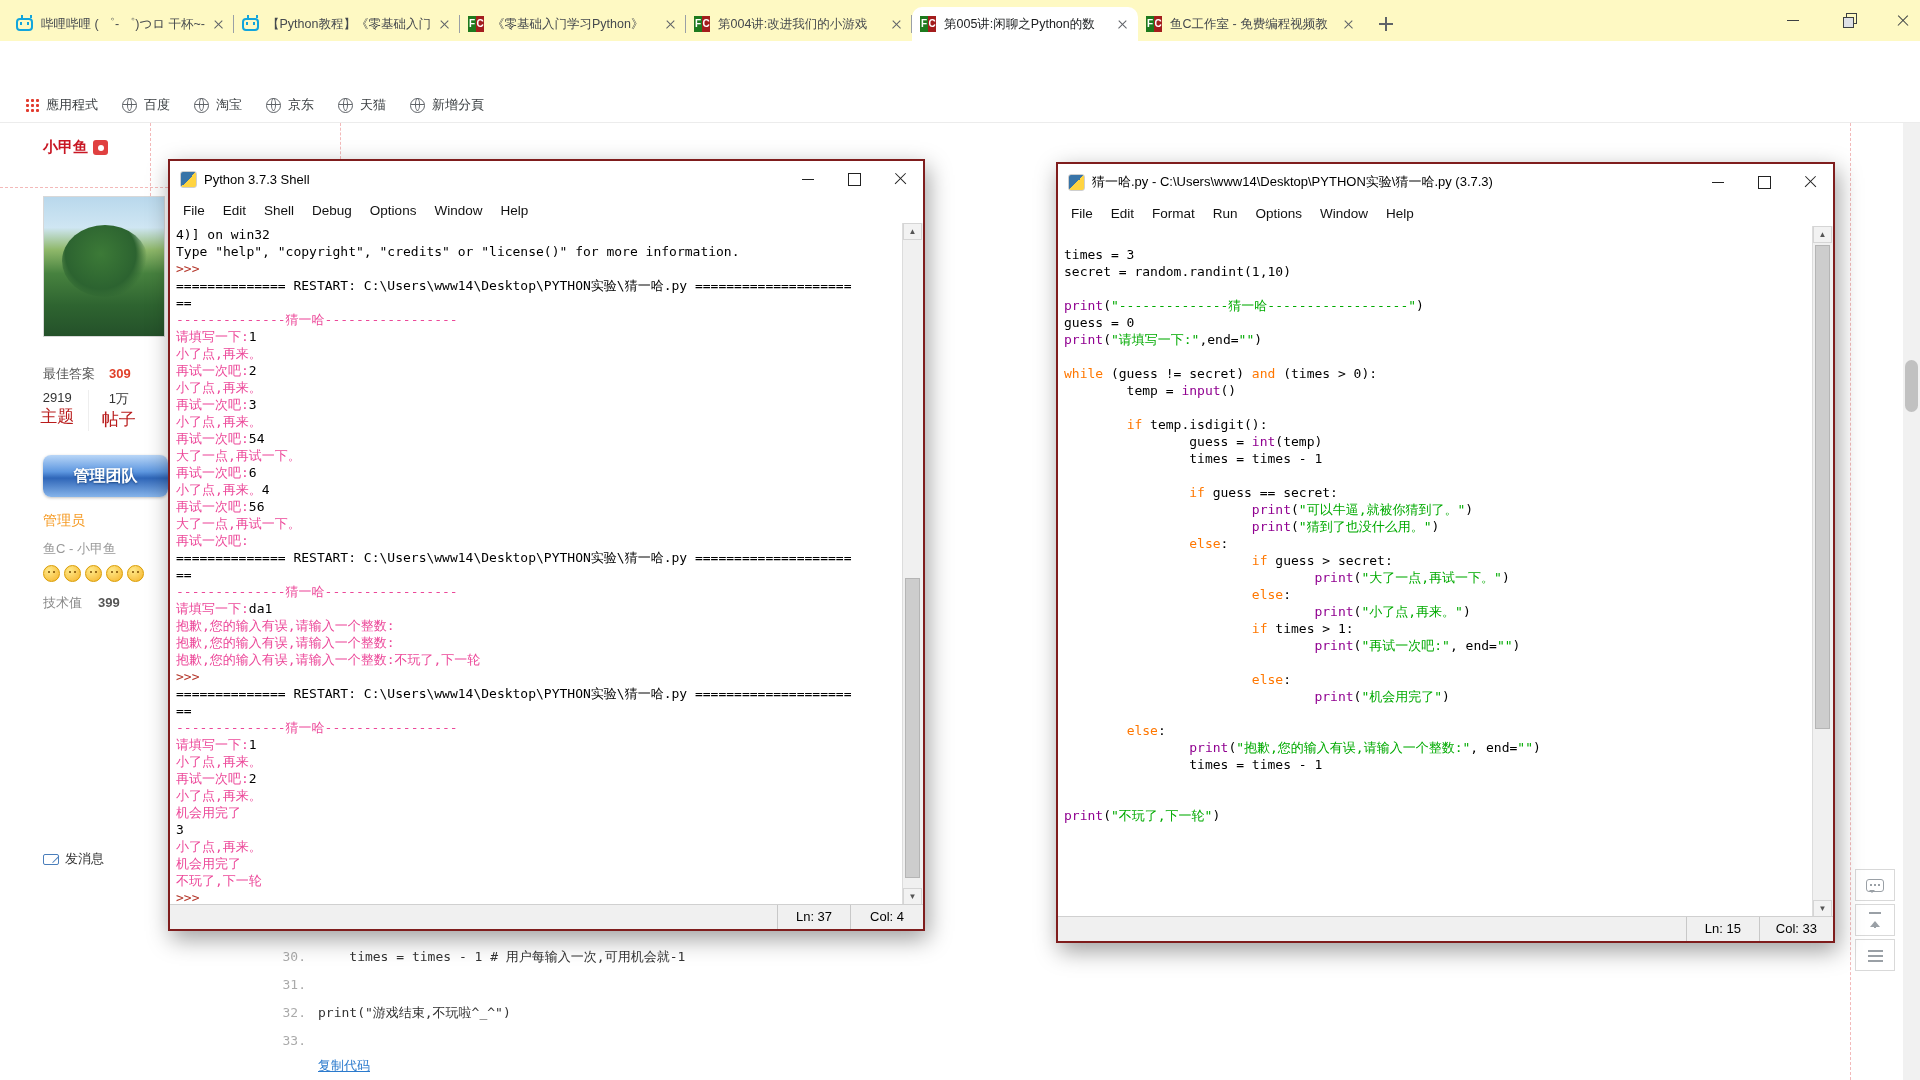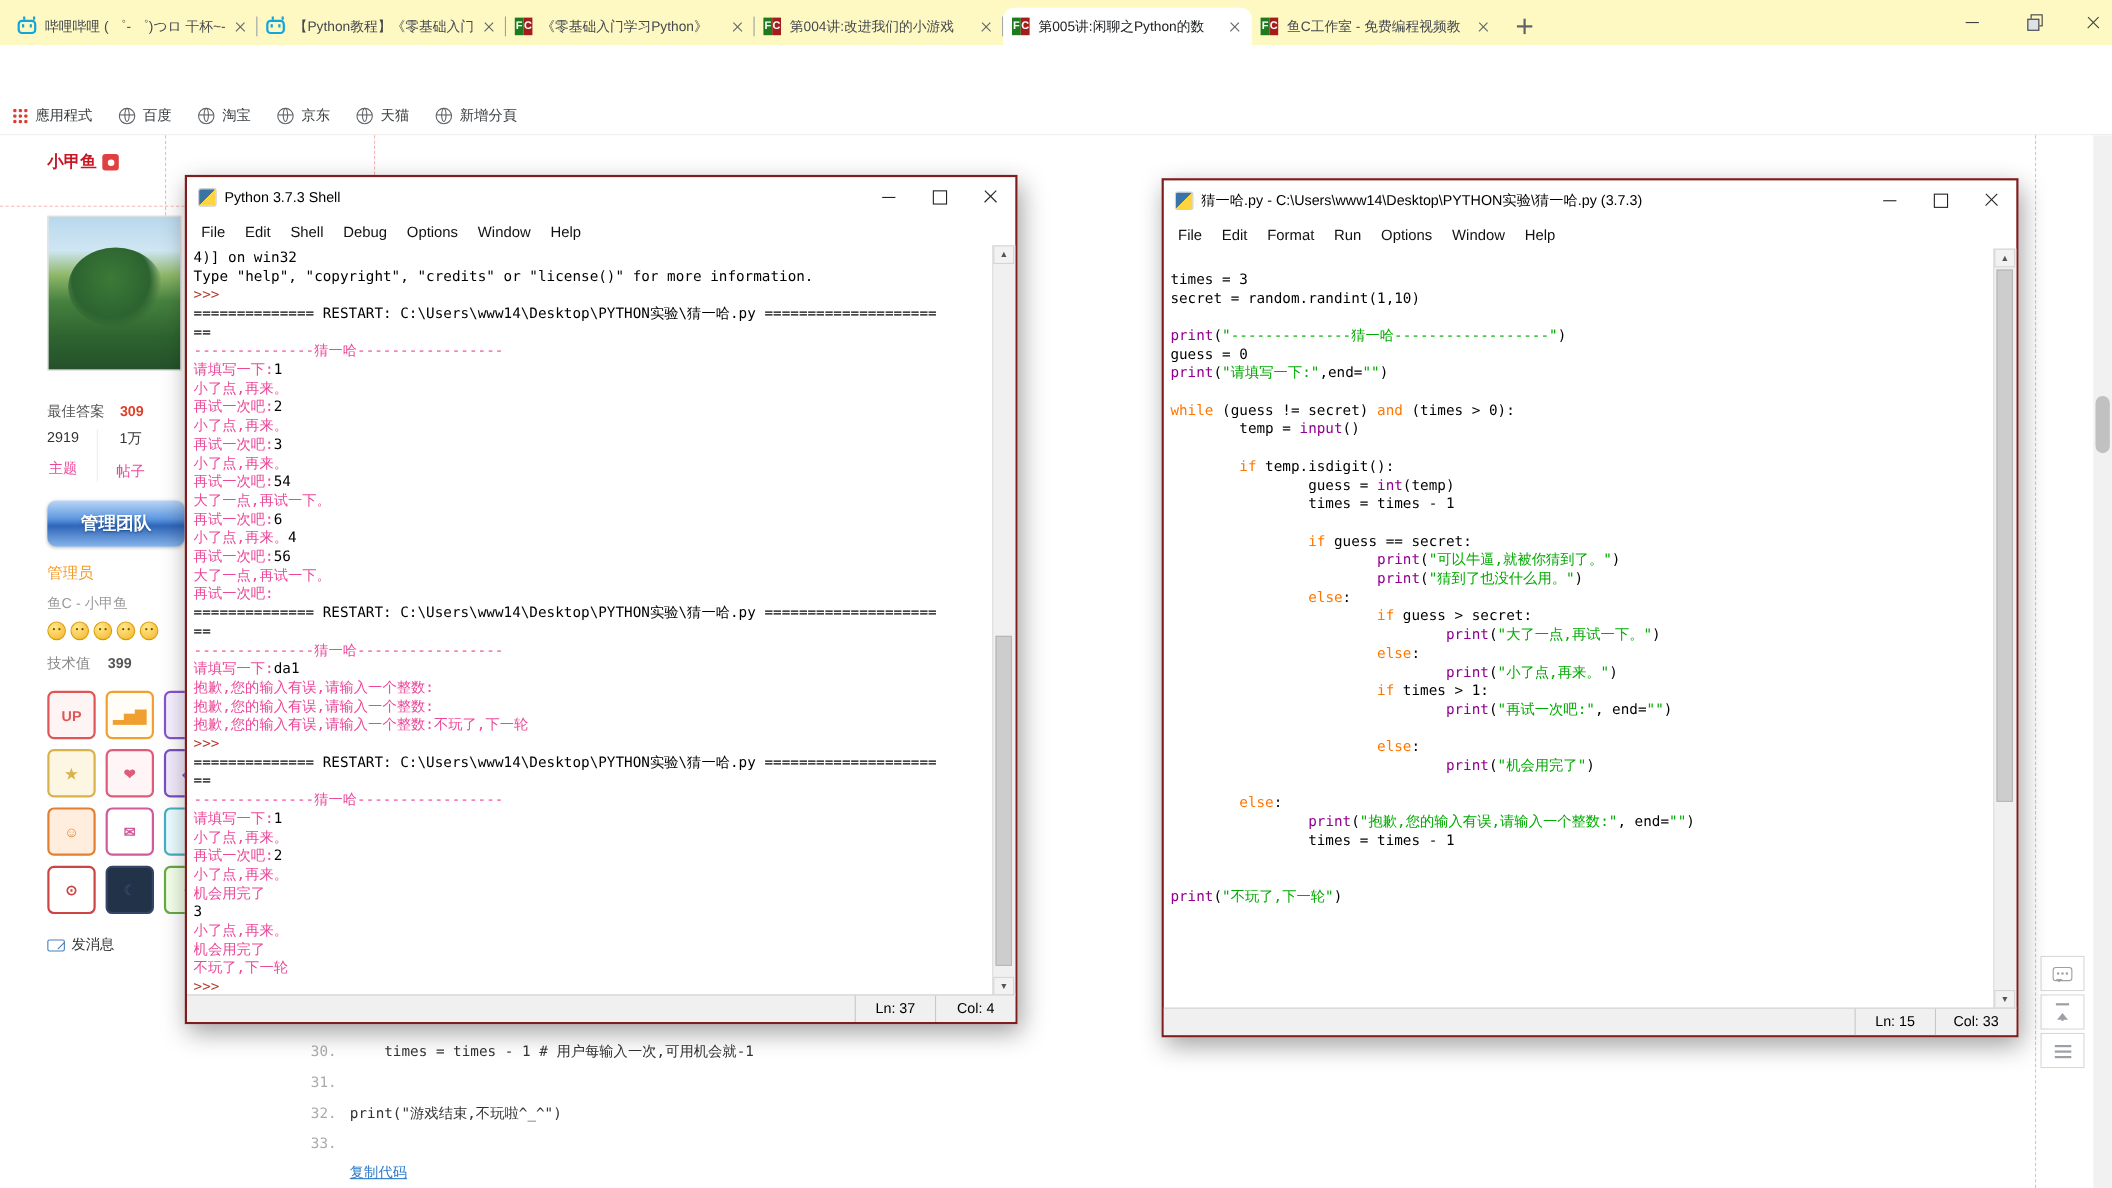--- a/index.html
+++ b/index.html
@@ -46,21 +46,21 @@
   .tbic{position:absolute;top:52px;color:#5f6368}
   .translate{left:1714px;width:18px;height:18px;border:2px solid #5f6368;border-radius:4px;font-size:11px;line-height:18px;text-align:center}
   .starbtn{left:1758px;font-size:19px;top:50px}
   .media{left:1802px;width:18px;height:16px;top:56px;position:absolute}
   .media::before{content:"";position:absolute;left:0;top:0;width:18px;height:2px;background:#5f6368;box-shadow:0 5px 0 #5f6368,0 10px 0 #5f6368}
   .media .note{position:absolute;right:-4px;bottom:-5px;font-size:11px;background:#fff;color:#5f6368;line-height:10px}
   .profile{left:1844px;top:52px;position:absolute;width:24px;height:24px;border-radius:50%;background:#dadce0;overflow:hidden}
   .profile::before{content:"";position:absolute;left:8px;top:4px;width:8px;height:8px;border-radius:50%;background:#5f6368}
   .profile::after{content:"";position:absolute;left:3px;top:14px;width:18px;height:12px;border-radius:50%;background:#5f6368}
   .kebab{left:1893px;top:53px;position:absolute;width:4px;height:4px;border-radius:50%;background:#5f6368;box-shadow:0 7px 0 #5f6368,0 14px 0 #5f6368}
-  .bookmarks{position:absolute;left:0;top:88px;width:1920px;height:35px;background:#fff;border-bottom:1px solid #ececec;display:flex;align-items:center;box-sizing:border-box}
+  .bookmarks{position:absolute;left:0;top:88px;width:1920px;height:35px;background:#fff;border-bottom:1px solid #ececec;display:flex;align-items:center;padding-left:14px;box-sizing:border-box}
   .bmitem{display:flex;align-items:center;height:35px;padding:0 12px;font-size:13px;color:#3c4043}
   .bi-apps{width:13px;height:13px;position:relative;margin-right:7px}
   .bi-apps::before{content:"";position:absolute;width:3px;height:3px;border-radius:1px;background:#e23b2e;
     box-shadow:5px 0 #e23b2e,10px 0 #e23b2e,0 5px #e23b2e,5px 5px #e23b2e,10px 5px #e23b2e,0 10px #e23b2e,5px 10px #e23b2e,10px 10px #e23b2e}
   .bi-globe{width:15px;height:15px;border:1.5px solid #5f6368;border-radius:50%;position:relative;margin-right:7px;box-sizing:border-box}
   .bi-globe::before{content:"";position:absolute;left:0;right:0;top:5px;height:1.2px;background:#5f6368}
   .bi-globe::after{content:"";position:absolute;left:3.5px;top:-1px;width:5px;height:13px;border:1.2px solid #5f6368;border-radius:50%;box-sizing:border-box}
   
   .page{position:absolute;left:0;top:123px;width:1920px;height:957px;background:#fff;z-index:1}
   .guide{position:absolute;border-color:#f3b9b9!important}
@@ -72,21 +72,21 @@
   .uavatar{position:absolute;left:43px;top:73px;width:122px;height:141px;border:1px solid #d8d8d8;box-sizing:border-box;
     background:linear-gradient(180deg,#b9d8ec 0%,#cfe6f3 22%,#8fb86a 38%,#47823f 55%,#2e6430 78%,#24512a 100%)}
   .uavatar::before{content:"";position:absolute;left:18px;top:28px;width:86px;height:72px;border-radius:50%;
     background:radial-gradient(circle at 45% 40%,#3c7a37 0%,#2c6330 55%,rgba(44,99,48,0) 72%)}
   .bestrow{position:absolute;left:43px;top:242px;font-size:13px;color:#555}
   .bestrow b{color:#e0402a;font-weight:700;margin-left:14px}
   .stats{position:absolute;left:27px;top:267px;width:122px;display:flex;text-align:center}
   .stat{flex:1;border-right:1px solid #eee}
   .stat:last-child{border-right:none}
   .stat .v{font-size:13px;color:#333}
-  .stat .l{font-size:13px;color:#ec4899;margin-top:12px}
+  .stat .l{font-size:17px;color:#b91c1c;margin-top:0}
   .ribbon{position:absolute;left:43px;top:332px;width:125px;height:42px;border-radius:8px;color:#fff;font-weight:700;font-size:16px;
     display:flex;align-items:center;justify-content:center;text-shadow:0 1px 2px rgba(0,40,90,.6);
     background:linear-gradient(180deg,#b9d6f7 0%,#5d97e0 40%,#2f66b8 55%,#86b4ea 100%);box-shadow:0 1px 3px rgba(0,0,0,.25)}
   .role{position:absolute;left:43px;top:389px;color:#f59a23;font-size:14px}
   .ugroup{position:absolute;left:43px;top:417px;color:#999;font-size:13px}
   .faces{position:absolute;left:43px;top:442px;display:flex;gap:4px}
   .face{width:17px;height:17px;border-radius:50%;border:1px solid #d99c00;box-sizing:border-box;
     background:radial-gradient(circle at 35% 30%,#ffe98a,#f5b32a);position:relative}
   .face::before{content:"";position:absolute;left:4px;top:5px;width:2px;height:2px;border-radius:50%;background:#7a4b00;box-shadow:5px 0 #7a4b00}
   .techrow{position:absolute;left:43px;top:471px;font-size:13px;color:#888}
@@ -275,34 +275,20 @@
     <div class="faces">
         <span class="face"></span>
         <span class="face"></span>
         <span class="face"></span>
         <span class="face"></span>
         <span class="face"></span>
       </div>
     <div class="techrow">
       <span>技术值</span><b>399</b>
     </div>
-    <div class="badges">
-        <div class="badge" style="border-color: rgb(224, 85, 85); background: rgb(255, 244, 244); color: rgb(224, 85, 85);">UP</div>
-        <div class="badge" style="border-color: rgb(240, 160, 48); background: rgb(255, 253, 245); color: rgb(240, 160, 48);">▂▅▇</div>
-        <div class="badge" style="border-color: rgb(136, 85, 204); background: rgb(246, 239, 255); color: rgb(136, 85, 204);">●</div>
-        <div class="badge" style="border-color: rgb(216, 178, 74); background: rgb(253, 246, 227); color: rgb(216, 178, 74);">★</div>
-        <div class="badge" style="border-color: rgb(224, 90, 122); background: rgb(255, 245, 247); color: rgb(224, 90, 122);">❤</div>
-        <div class="badge" style="border-color: rgb(122, 79, 191); background: rgb(241, 234, 252); color: rgb(122, 79, 191);">◆</div>
-        <div class="badge" style="border-color: rgb(224, 128, 48); background: rgb(255, 238, 221); color: rgb(224, 128, 48);">☺</div>
-        <div class="badge" style="border-color: rgb(208, 90, 154); background: rgb(255, 255, 255); color: rgb(208, 90, 154);">✉</div>
-        <div class="badge" style="border-color: rgb(69, 176, 192); background: rgb(234, 252, 255); color: rgb(69, 176, 192);">♪</div>
-        <div class="badge" style="border-color: rgb(204, 68, 68); background: rgb(255, 255, 255); color: rgb(204, 68, 68);">⊙</div>
-        <div class="badge" style="border-color: rgb(51, 68, 102); background: rgb(34, 51, 73); color: rgb(51, 68, 102);">☾</div>
-        <div class="badge" style="border-color: rgb(102, 170, 68); background: rgb(243, 255, 233); color: rgb(102, 170, 68);">+</div>
-      </div>
     <div class="msgrow">
       <span class="envelope"></span>
       <span>发消息</span>
     </div>
 
     <div class="postcode">
         <div class="crow"><span class="cnum">30.</span><span class="ccode">    times = times - 1 # 用户每输入一次,可用机会就-1</span></div>
         <div class="crow"><span class="cnum">31.</span><span class="ccode"></span></div>
         <div class="crow"><span class="cnum">32.</span><span class="ccode">print("游戏结束,不玩啦^_^")</span></div>
         <div class="crow"><span class="cnum">33.</span><span class="ccode"></span></div>

